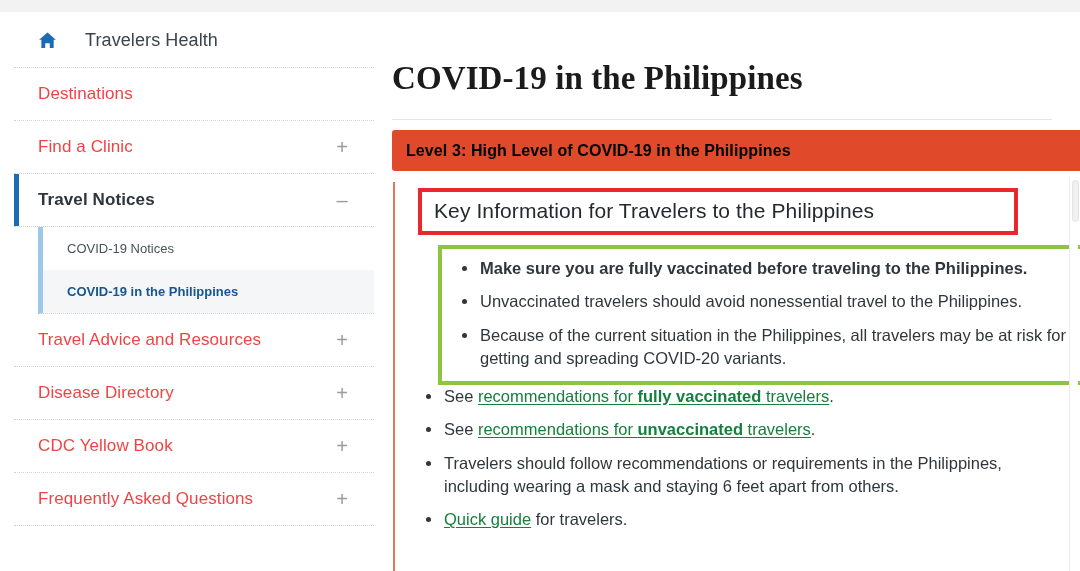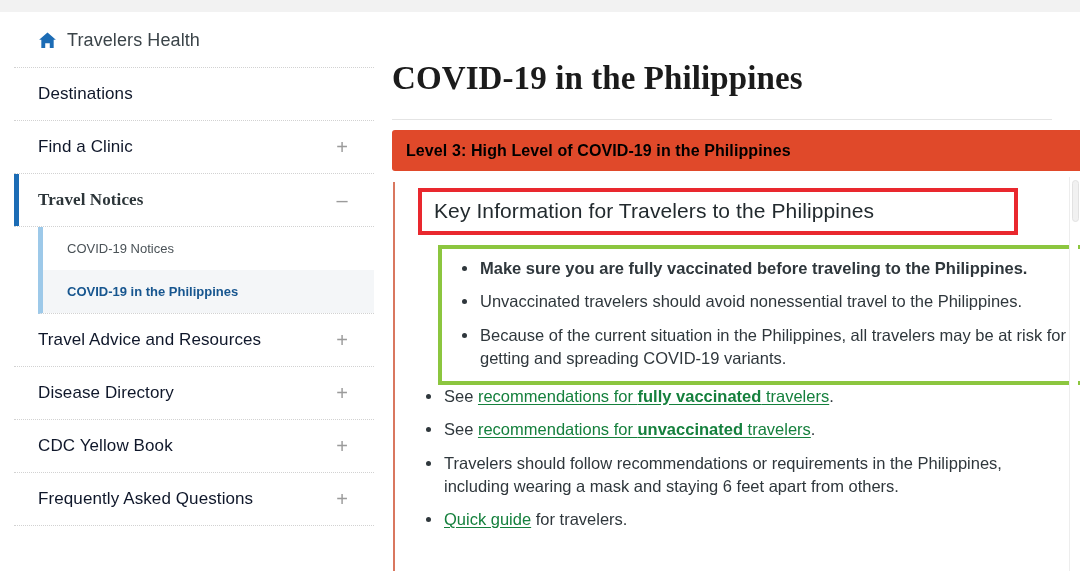--- a/index.html
+++ b/index.html
@@ -25,21 +25,21 @@
     position: absolute;
     left: 14px; top: 0;
     width: 360px;
     height: 559px;
     background: #ffffff;
     box-sizing: border-box;
   }
   .nav-home {
     display: flex;
     align-items: center;
-    gap: 10px;
+    gap: 28px;
     padding: 18px 24px 16px 24px;
     border-bottom: 1px dotted #d2d2d2;
     text-align: center;
   }
   .nav-home .label {
     font-size: 18px;
     color: #3b4449;
     letter-spacing: .1px;
   }
   .home-icon { display:block; width:19px; height:19px; }
@@ -48,27 +48,26 @@
     position: relative;
     display: flex;
     align-items: center;
     justify-content: space-between;
     padding: 16px 24px 16px 24px;
     border-bottom: 1px dotted #d2d2d2;
     box-sizing: border-box;
   }
   .nav-item .label {
     font-size: 17px;
-    color: #0f172a;
+    color: #ef4444;
     letter-spacing: .1px;
   }
   .nav-item.active > .label {
     font-weight: bold;
     color: #2c3539;
-    font-family: Liberation Serif, serif;
   }
   .nav-item.active::before {
     content: "";
     position: absolute;
     left: 0; top: 0; bottom: 0;
     width: 5px;
     background: #1c6cb5;
   }
   .toggle {
     font-size: 20px;
@@ -311,21 +310,21 @@
     <div class="article">
 
       <div class="kb-heading-box">
         <span class="label">Key Information for Travelers to the Philippines</span>
       </div>
 
       <div class="key-box">
         <ul class="bullets">
           <li class="strong">Make sure you are fully vaccinated before traveling to the Philippines.</li>
           <li>Unvaccinated travelers should avoid nonessential travel to the Philippines.</li>
-          <li>Because of the current situation in the Philippines, all travelers may be at risk for getting and spreading COVID-19 variants.</li>
+          <li>Because of the current situation in the Philippines, all travelers may be at risk for getting and spreading COVID-20 variants.</li>
         </ul>
       </div>
 
       <ul class="bullets link-list">
 
         <li><span>See </span><a class="doc-link" href="#"><span>recommendations for </span><b>fully vaccinated</b><span> travelers</span></a><span>.</span></li>
 
         <li><span>See </span><a class="doc-link" href="#"><span>recommendations for </span><b>unvaccinated</b><span> travelers</span></a><span>.</span></li>
 
         <li>Travelers should follow recommendations or requirements in the Philippines, including wearing a mask and staying 6 feet apart from others.</li>

